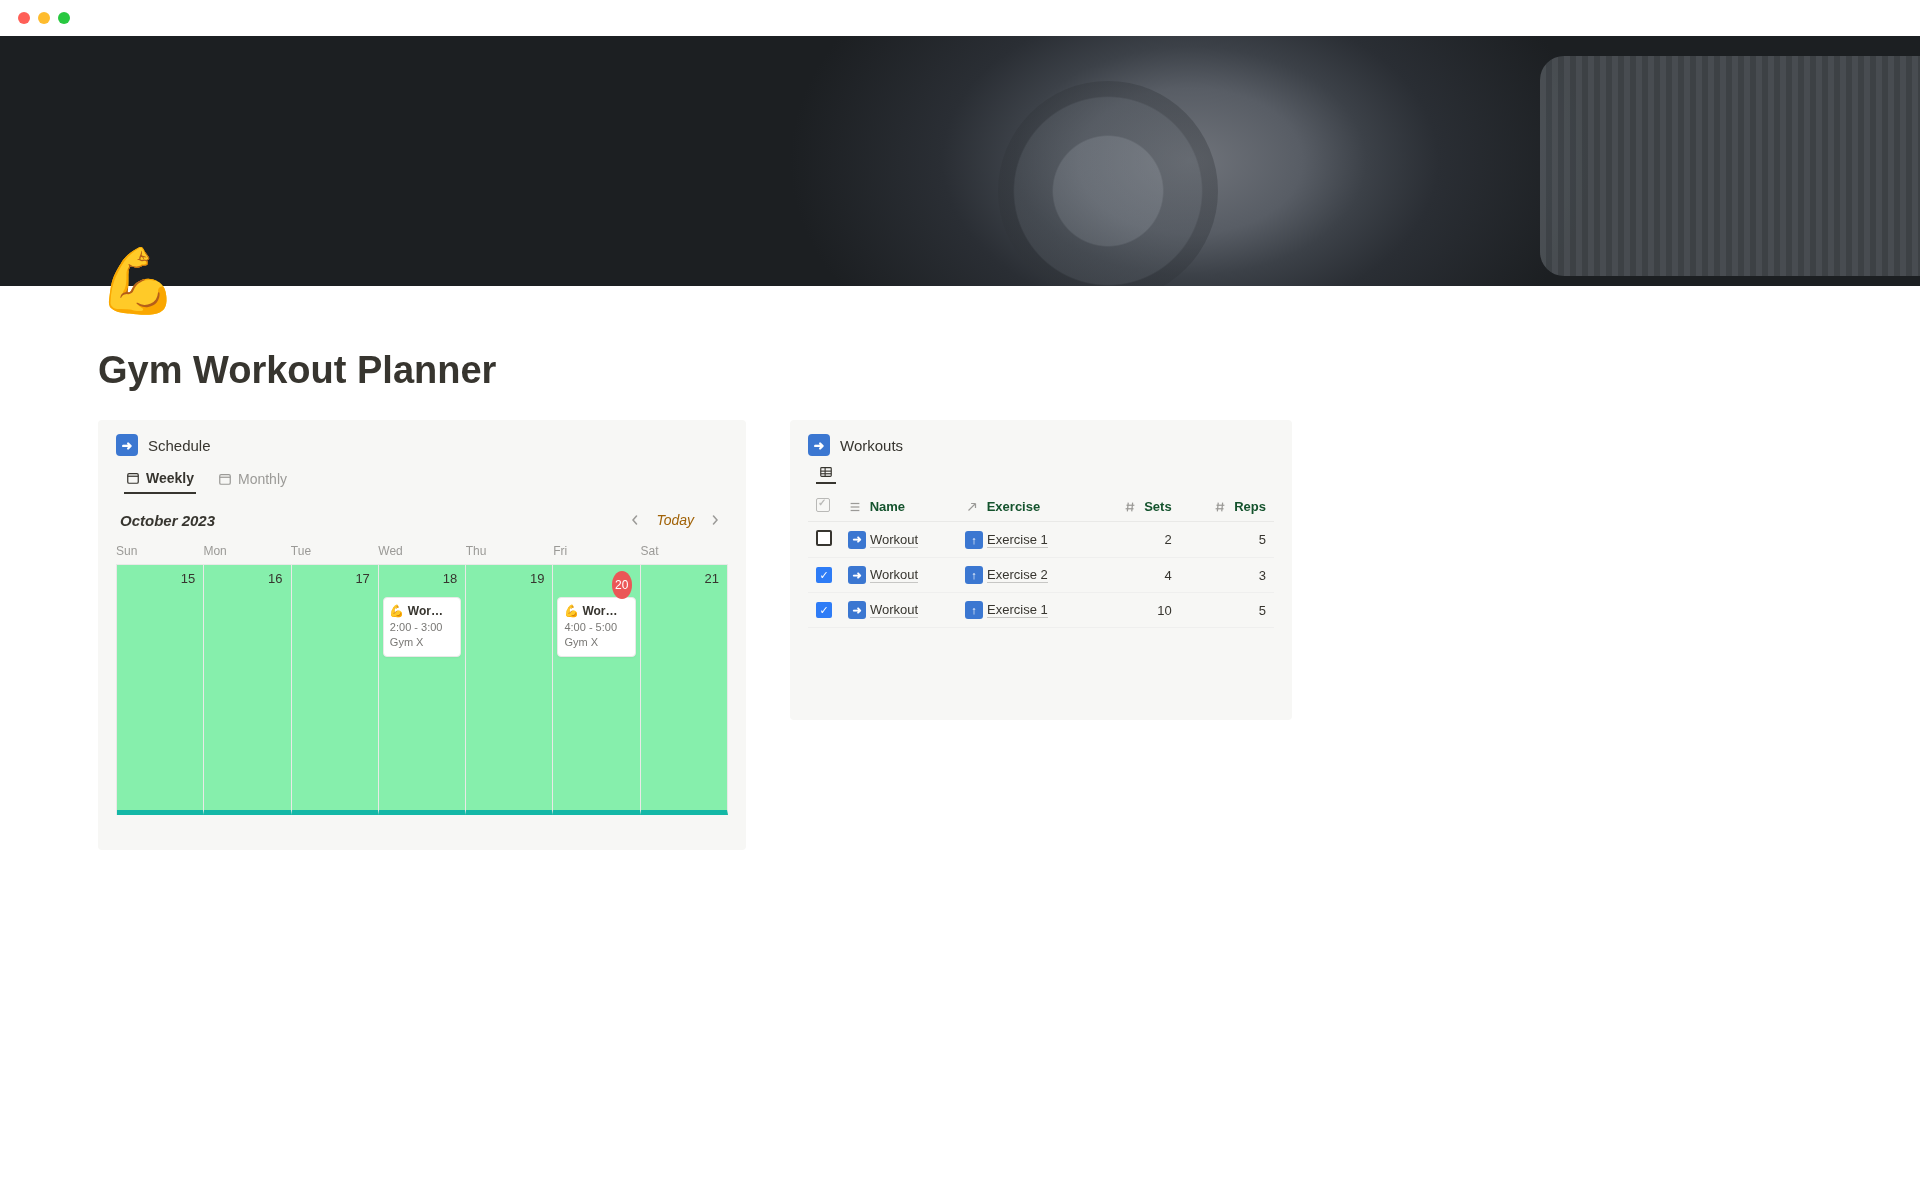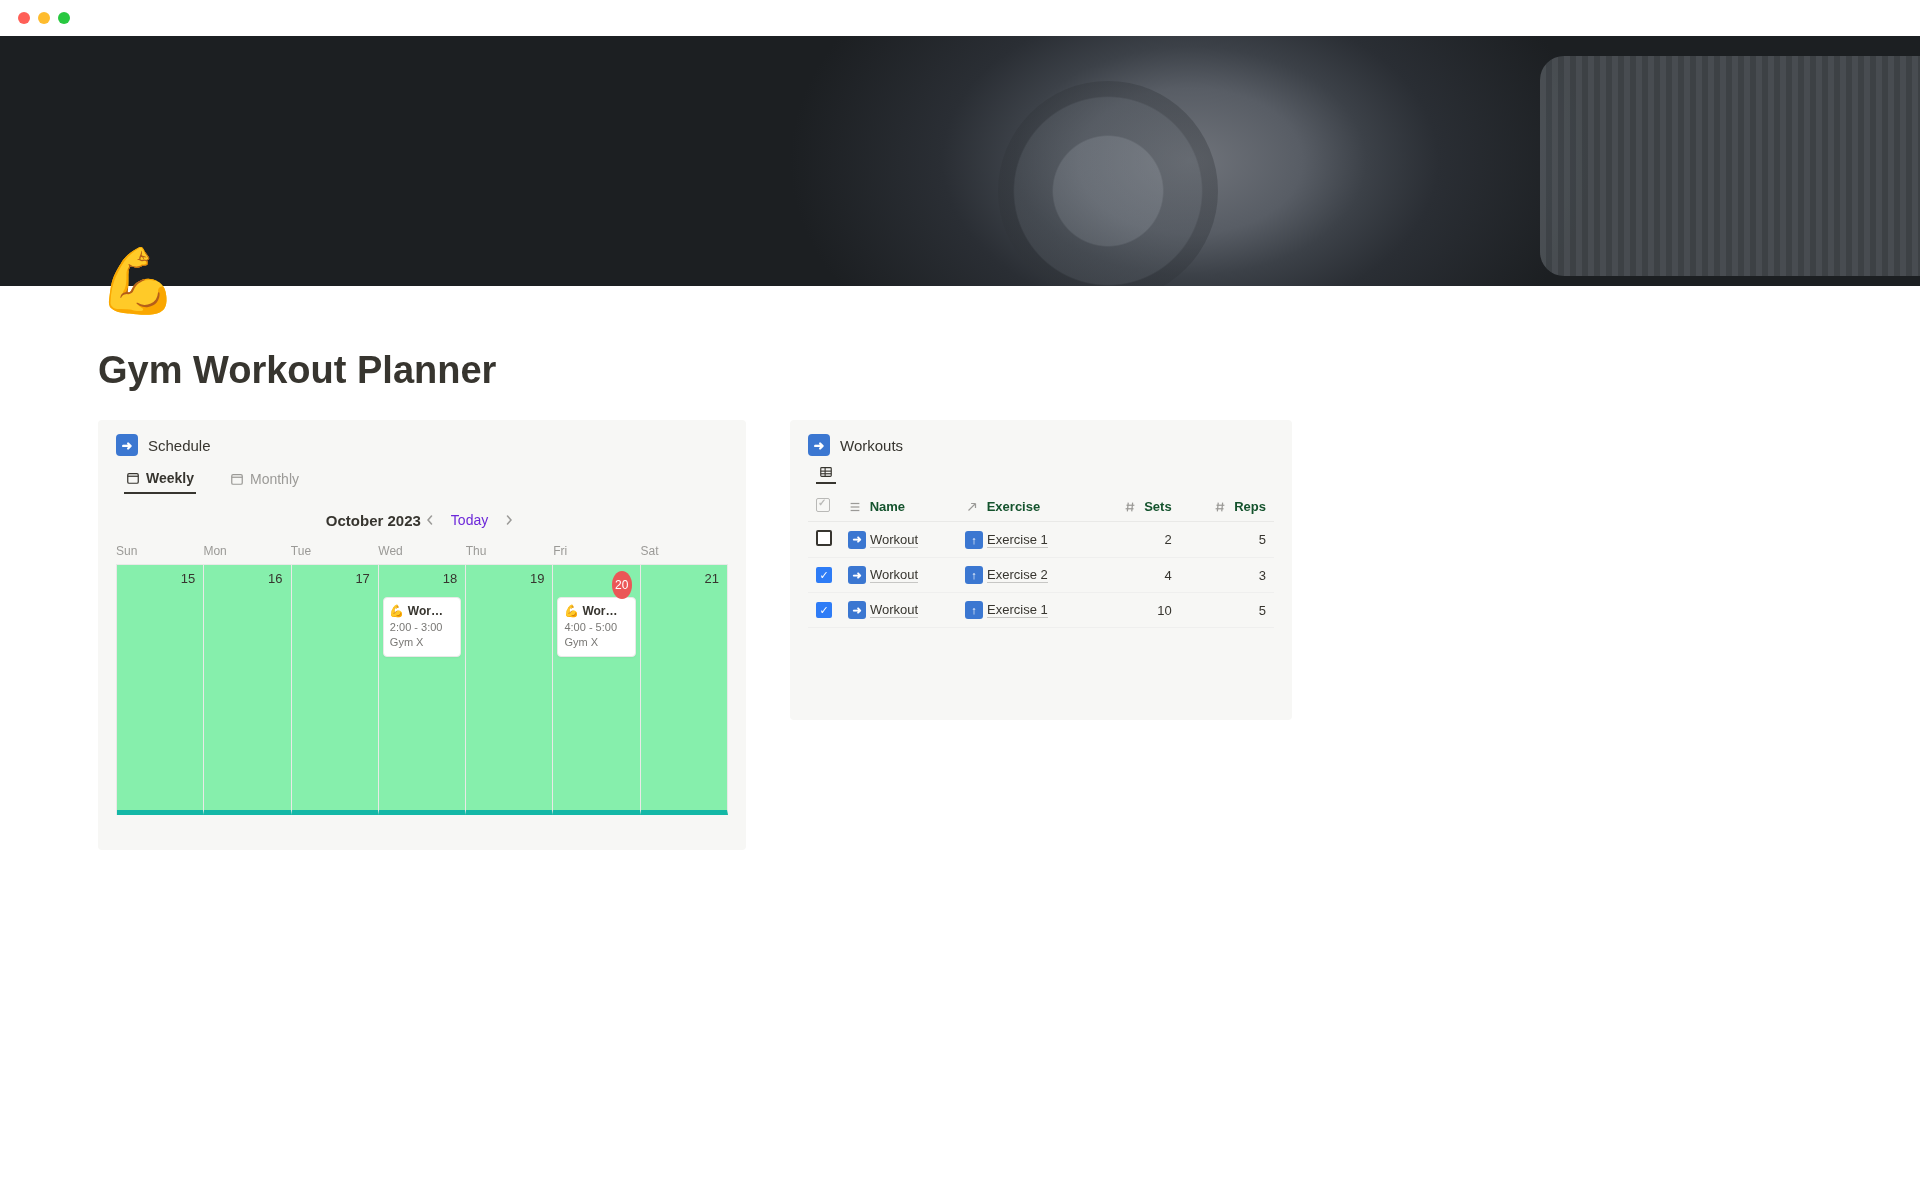--- a/index.html
+++ b/index.html
@@ -21,31 +21,31 @@
 
 .content-row { display: flex; gap: 44px; padding: 0 98px; align-items: flex-start; }
 
 .panel { background: #f7f7f5; border-radius: 4px; padding: 14px 18px 18px; }
 .schedule-panel { width: 648px; min-height: 430px; }
 .workouts-panel { width: 502px; min-height: 300px; }
 
 .panel-header { display: flex; align-items: center; gap: 10px; font-size: 15px; color: #37352f; margin-bottom: 8px; }
 .panel-header-icon { width: 22px; height: 22px; background: #3b77d1; border-radius: 4px; display: flex; align-items: center; justify-content: center; color: #fff; font-size: 13px; font-weight: 700; }
 
-.view-tabs { display: flex; gap: 32px; margin-top: 8px; padding-left: 8px; }
+.view-tabs { display: flex; gap: 20px; margin-top: 8px; padding-left: 8px; }
 .view-tab { display: flex; align-items: center; gap: 6px; font-size: 14px; color: #9b9a97; padding: 6px 2px; cursor: pointer; }
 .view-tab.active { color: #37352f; font-weight: 600; border-bottom: 2px solid #37352f; }
 .tab-icon { width: 14px; height: 14px; display: inline-flex; }
 .tab-icon svg { width: 14px; height: 14px; }
 
-.calendar-toolbar { display: flex; align-items: center; justify-content: center; margin: 16px 4px 6px; }
+.calendar-toolbar { display: flex; align-items: center; justify-content: space-between; margin: 16px 4px 6px; font-style: italic; }
 .calendar-month { font-size: 15px; font-weight: 600; }
 .calendar-nav { display: flex; align-items: center; gap: 12px; color: #79797a; font-size: 14px; }
 .nav-arrow { cursor: pointer; padding: 2px 4px; color: #9b9a97; }
-.today-btn { cursor: pointer; color: #6d28d9; }
+.today-btn { cursor: pointer; color: #a16207; }
 
 .weekday-row { display: grid; grid-template-columns: repeat(7, 1fr); margin-top: 10px; }
 .weekday { font-size: 12px; color: #9b9a97; padding: 4px 0; }
 
 .cal-grid { display: grid; grid-template-columns: repeat(7, 1fr); border-top: 1px solid #e9e9e7; border-left: 1px solid #e9e9e7; margin-top: 2px; }
 .cal-cell { border-right: 1px solid #e9e9e7; border-bottom: 5px solid #14b8a6; min-height: 250px; background: #86efac; padding: 6px 4px 4px; position: relative; }
 .cal-date { position: absolute; top: 6px; right: 8px; font-size: 13px; color: #37352f; }
 .cal-date.today { background: #eb5757; color: #fff; width: 20px; height: 28px; border-radius: 50%; display: flex; align-items: center; justify-content: center; font-size: 12px; }
 
 .event-card { background: #fff; border: 1px solid #e9e9e7; border-radius: 4px; padding: 6px 6px 8px; margin-top: 26px; font-size: 12px; box-shadow: 0 1px 2px rgba(0,0,0,0.04); }

